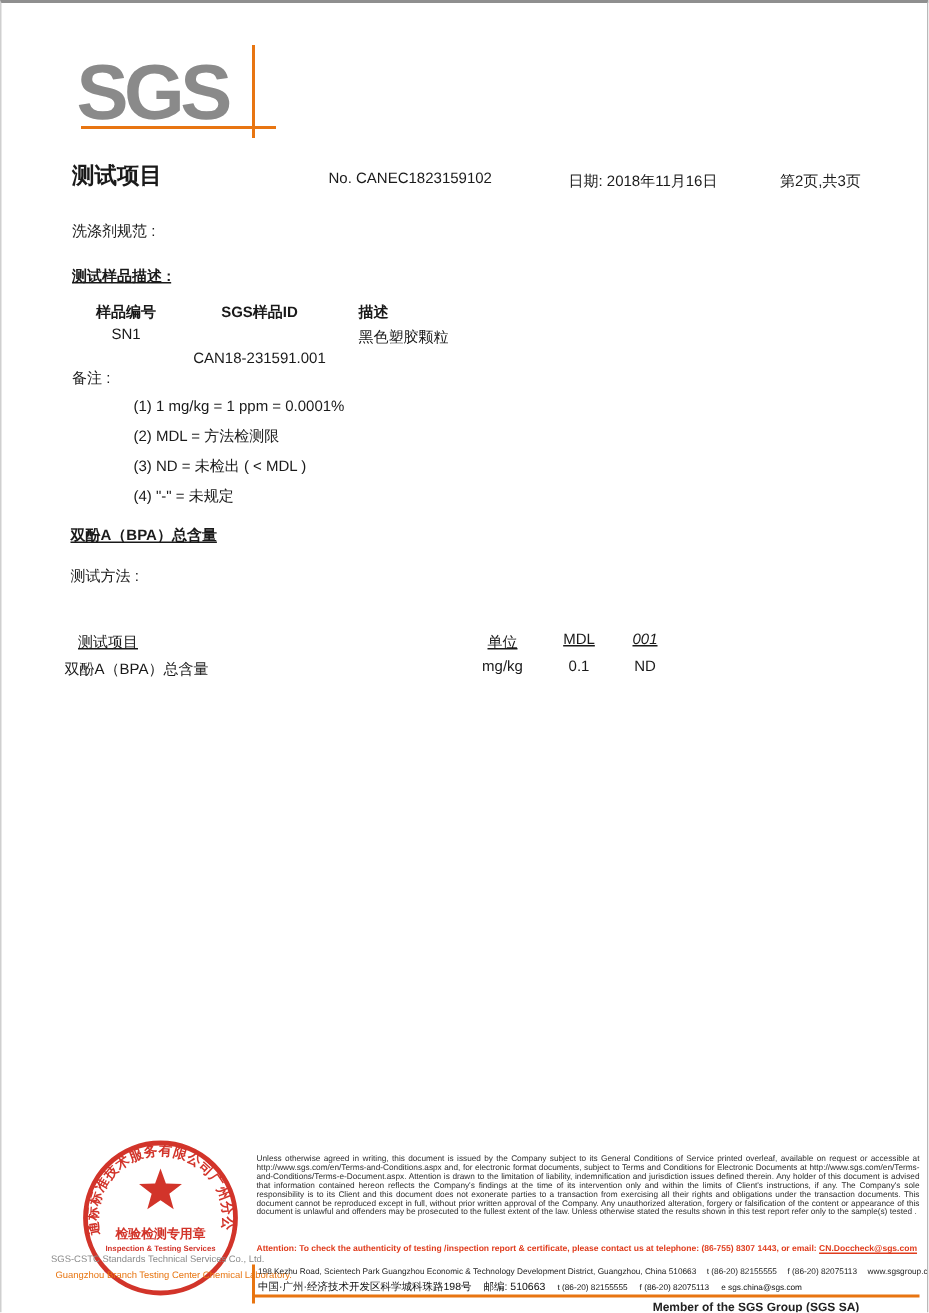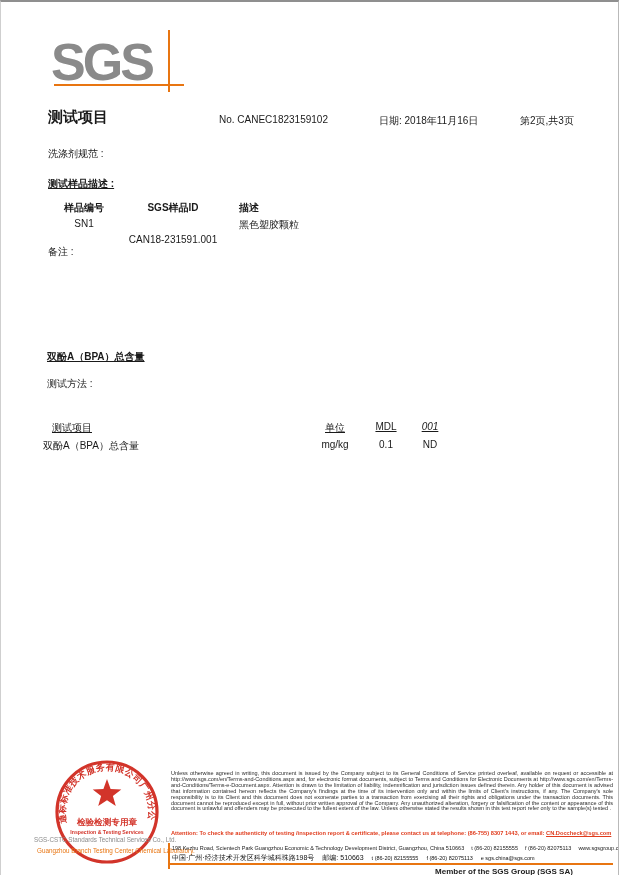--- a/index.html
+++ b/index.html
@@ -70,20 +70,26 @@
 
   <div class="abs txt bold ul" style="left:47px; top:175px;">测试样品描述 :</div>
   <div class="abs txt bold ctr" style="left:50px; top:199px; width:66px;">样品编号</div>
   <div class="abs txt bold ctr" style="left:122px; top:199px; width:100px;">SGS样品ID</div>
   <div class="abs txt bold" style="left:238px; top:199px;">描述</div>
   <div class="abs txt ctr" style="left:50px; top:216px; width:66px;">SN1</div>
   <div class="abs txt ctr" style="left:122px; top:232px; width:100px;">CAN18-231591.001</div>
   <div class="abs txt" style="left:238px; top:216px;">黑色塑胶颗粒</div>
 
   <div class="abs txt" style="left:47px; top:243px;">备注 :</div>
+  <div class="abs txt" style="left:88px; top:260px;">
+    <div class="note-line">(1) 1 mg/kg = 1 ppm = 0.0001%</div>
+    <div class="note-line">(2) MDL = 方法检测限</div>
+    <div class="note-line">(3) ND = 未检出 ( &lt; MDL )</div>
+    <div class="note-line">(4) "-" = 未规定</div>
+  </div>
 
   <div class="abs txt bold ul" style="left:46px; top:348px;">双酚A（BPA）总含量</div>
   <div class="abs txt" style="left:46px; top:375px;">测试方法 :</div>
 
   <div class="abs txt ul" style="left:51px; top:419px;">测试项目</div>
   <div class="abs txt ul ctr" style="left:314px; top:419px; width:40px;">单位</div>
   <div class="abs txt ul ctr" style="left:365px; top:419px; width:40px;">MDL</div>
   <div class="abs txt ul it ctr" style="left:409px; top:419px; width:40px;">001</div>
   <div class="abs txt" style="left:42px; top:437px;">双酚A（BPA）总含量</div>
   <div class="abs txt ctr" style="left:314px; top:437px; width:40px;">mg/kg</div>

